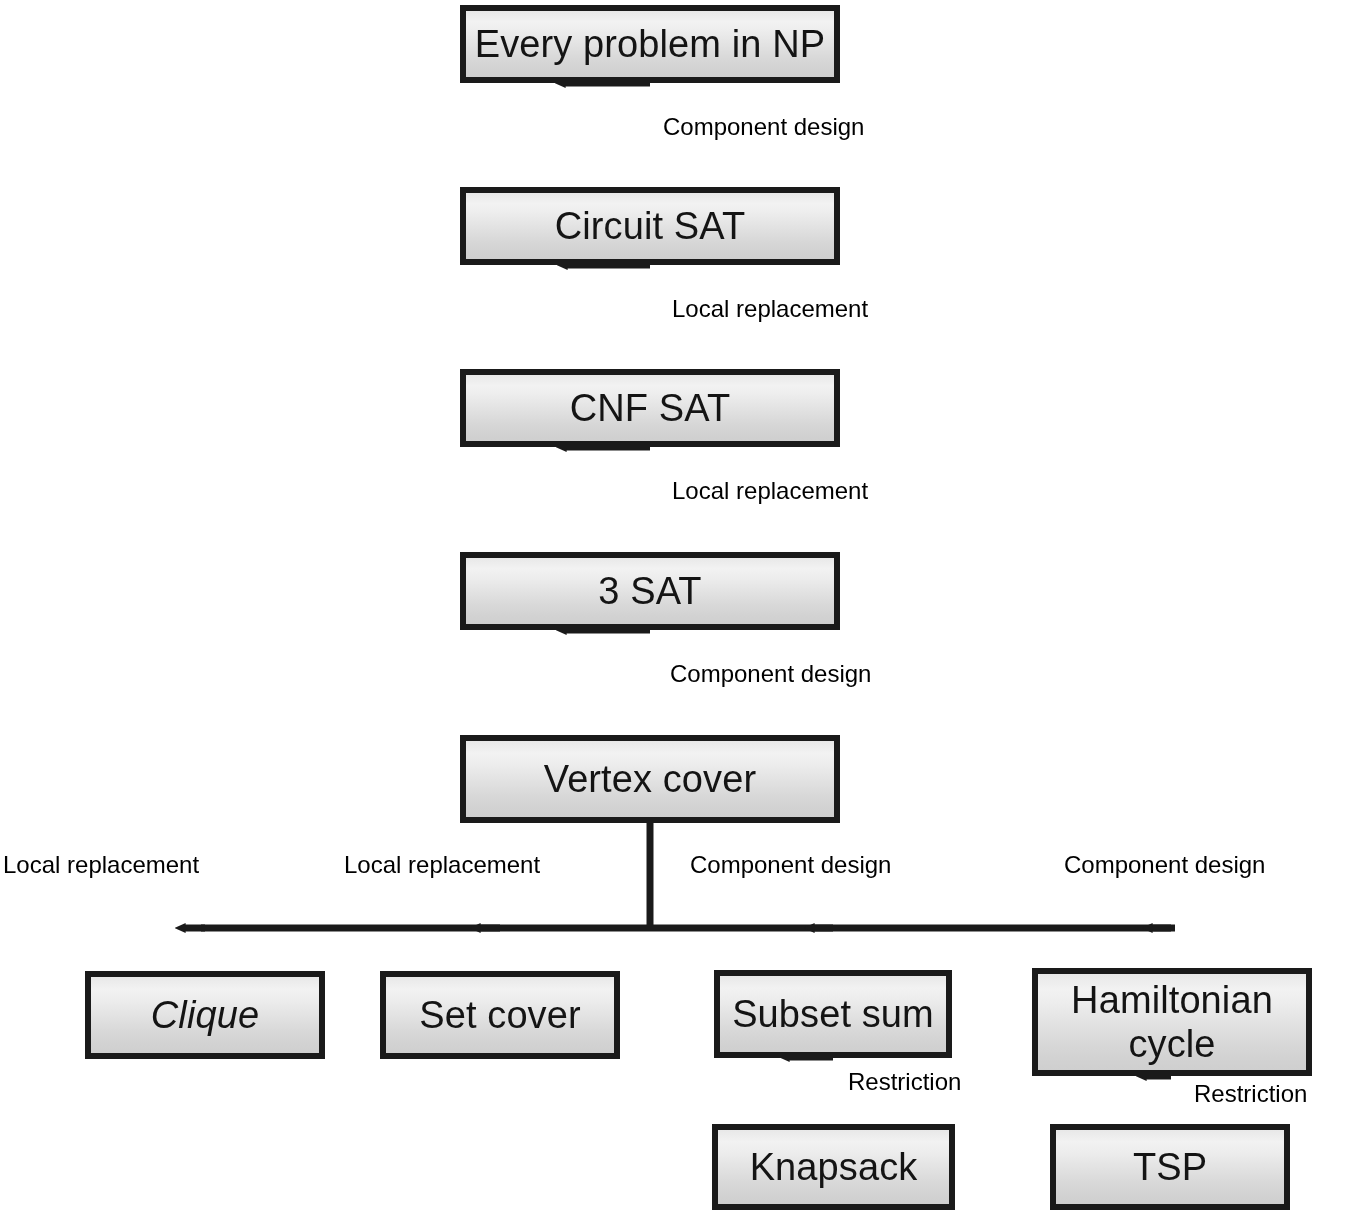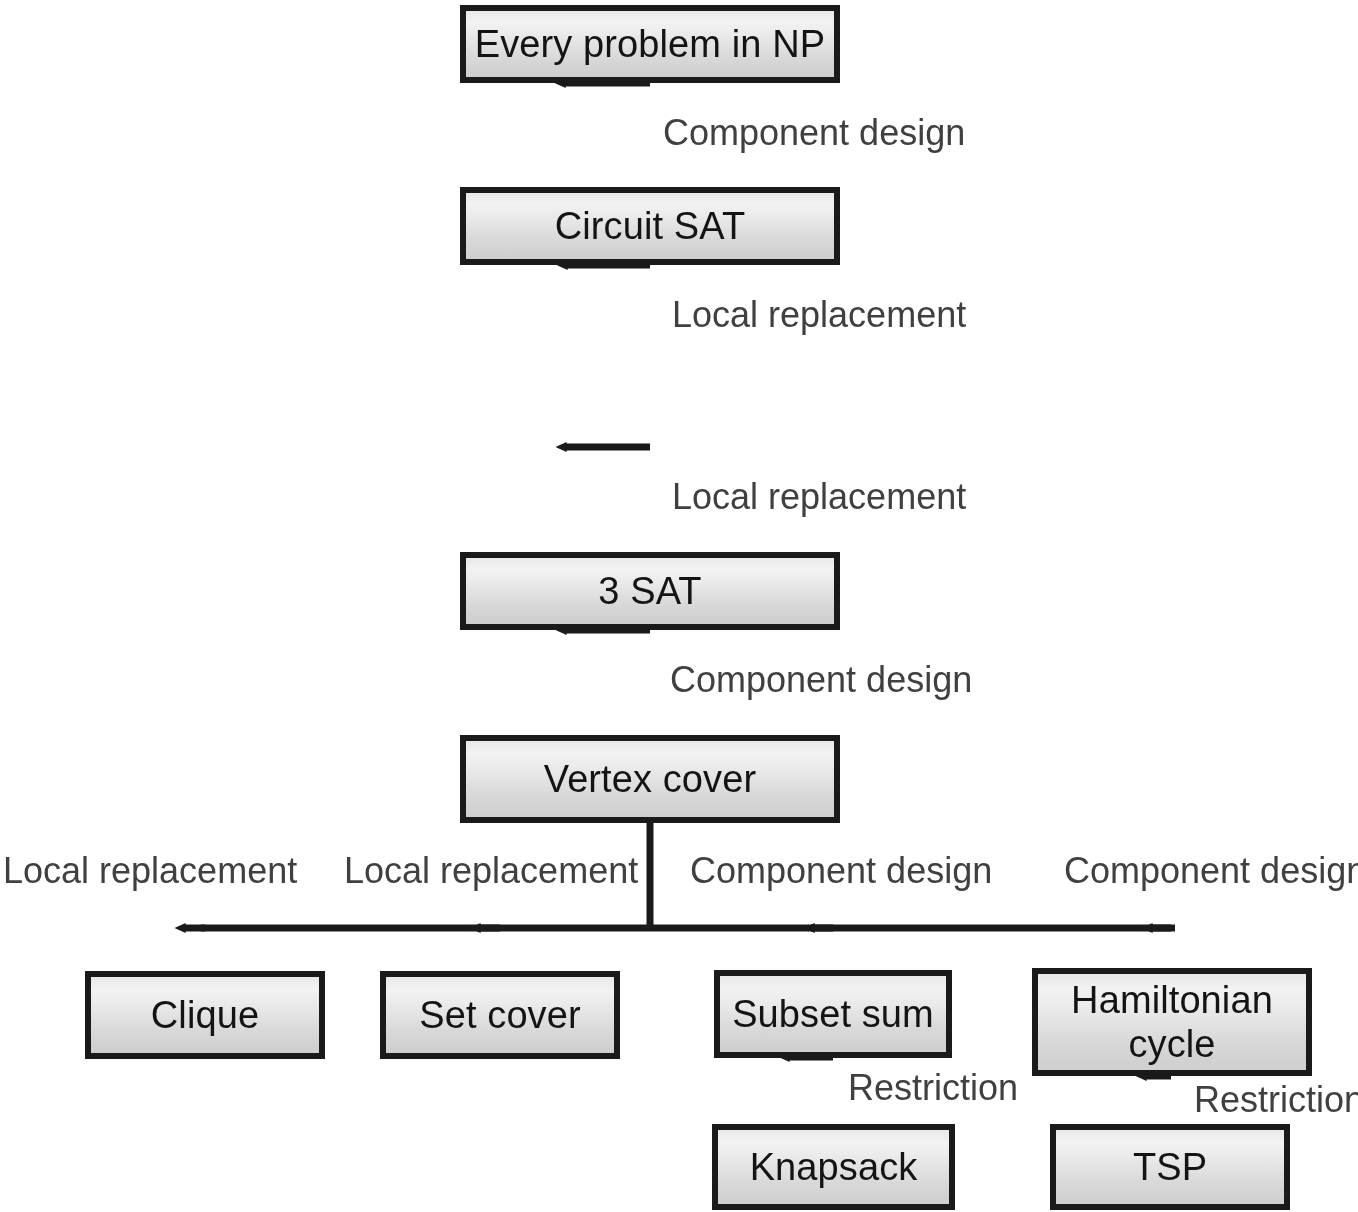--- a/index.html
+++ b/index.html
@@ -46,22 +46,22 @@
     line-height: 1.16;
     letter-spacing: 0.1px;
     z-index: 3;
   }
   .node-label {
     display: block;
     padding: 0 6px;
   }
   .edge-label {
     position: absolute;
-    color: #404040;
-    font-size: 36px;
+    color: #000000;
+    font-size: 24px;
     line-height: 1;
     white-space: nowrap;
     z-index: 4;
   }
 </style>
 </head>
 <body>
 
 <div id="canvas">
 
@@ -98,30 +98,33 @@
   </svg>
 
   <div class="node" style="left:460px; top:5px; width:380px; height:78px;">
     <span class="node-label">Every problem in NP</span>
   </div>
 
   <div class="node" style="left:460px; top:187px; width:380px; height:78px;">
     <span class="node-label">Circuit SAT</span>
   </div>
 
+  <div class="node" style="left:460px; top:369px; width:380px; height:78px;">
+    <span class="node-label">CNF SAT</span>
+  </div>
 
   <div class="node" style="left:460px; top:552px; width:380px; height:78px;">
     <span class="node-label">3 SAT</span>
   </div>
 
   <div class="node" style="left:460px; top:735px; width:380px; height:88px;">
     <span class="node-label">Vertex cover</span>
   </div>
 
-  <div class="node" style="left:85px; top:971px; width:240px; height:88px;">
+  <div class="node" style="left:85px; top:971px; width:240px; height:88px;font-style:italic;">
     <span class="node-label">Clique</span>
   </div>
 
   <div class="node" style="left:380px; top:971px; width:240px; height:88px;">
     <span class="node-label">Set cover</span>
   </div>
 
   <div class="node" style="left:714px; top:970px; width:238px; height:88px;">
     <span class="node-label">Subset sum</span>
   </div>

